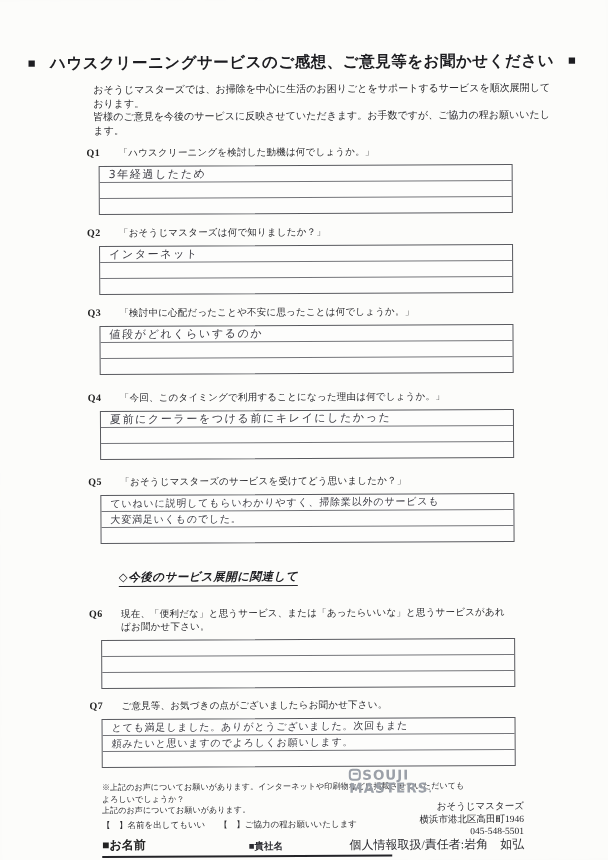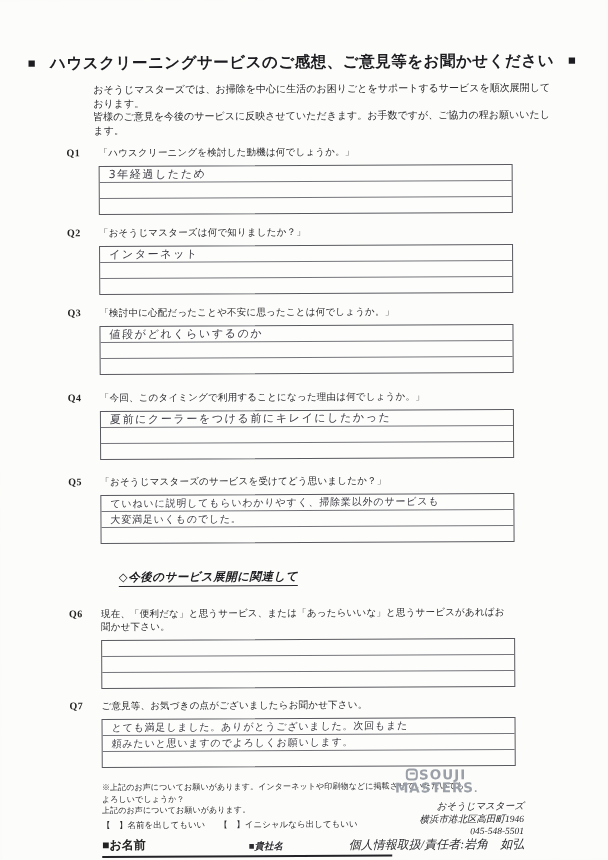--- a/index.html
+++ b/index.html
@@ -36,21 +36,21 @@
     font-size:10px;
     line-height:13.5px;
     color:#2a2a2e;
   }
 
   
   .qb{margin-left:68px;margin-right:96px;}
   .qb .q-row{display:flex;align-items:baseline;}
   .q-id{
     width:32px;flex:0 0 32px;
-    font-size:10px;font-weight:600;letter-spacing:0.5px;color:#222;
+    font-size:10px;font-weight:600;letter-spacing:0.5px;color:#222;margin-left:20px;
   }
   .q-text{font-size:9.5px;color:#2a2a2e;letter-spacing:0.2px;}
   .answer-box{
     margin-left:32px;margin-top:6px;
     width:412px;
     border:1.4px solid #595a5f;
     background:#fdfdfc;
   }
   .answer-row{
     height:15px;
@@ -115,37 +115,37 @@
     top:-12px;right:86px;
     text-align:right;
   }
   .logo{
     font-family:"DejaVu Sans",sans-serif;
     font-weight:bold;
     color:#9ba0a8;
     font-size:13.5px;
     line-height:13px;
     letter-spacing:1px;
-    text-align:center;
+    text-align:left;
   }
   .logo-mark{
     display:inline-block;
     width:8px;height:8px;
     border:2.6px solid #9ba0a8;
     border-radius:4px;
     margin-right:1px;
     vertical-align:-1px;
     position:relative;
   }
   .logo-mark i{
     position:absolute;top:1.5px;left:1.5px;
     width:5px;height:2.5px;background:#9ba0a8;display:block;
   }
   .logo .dot{font-size:9px;letter-spacing:0;}
-  .company{margin-top:4px;font-size:9.5px;line-height:12.5px;color:#2b2b30;font-style:italic;}
+  .company{margin-top:4px;font-size:9.5px;line-height:12.5px;color:#2b2b30;}
   .company .contact{font-size:12px;margin-top:1px;}
 </style>
 </head>
 <body>
 
 <div class="sheet">
   <div class="content">
 
     <h1 class="title"><span class="sq">■</span><span class="t-text">ハウスクリーニングサービスのご感想、ご意見等をお聞かせください</span><span class="sq">■</span></h1>
 
@@ -281,21 +281,21 @@
       </div>
     </div>
 
     <div class="footer">
       <div class="footer-left">
         <div class="note">
           <span>※上記のお声についてお願いがあります。インターネットや印刷物などに掲載させていただいてもよろしいでしょうか？</span><br>
           <span>上記のお声についてお願いがあります。</span>
         </div>
         <div class="consent">
-          <span>【　】名前を出してもいい</span><span class="opt2">【　】イニシャルなら出してもいい</span>
+          <span>【　】名前を出してもいい</span><span class="opt2">【　】ご協力の程お願いいたします</span>
         </div>
         <div class="field-row">
           <span class="field-label">■お名前</span>
           <span class="field-label company">■貴社名</span>
         </div>
 
       </div>
 
       <div class="footer-right">
         <div class="logo">

